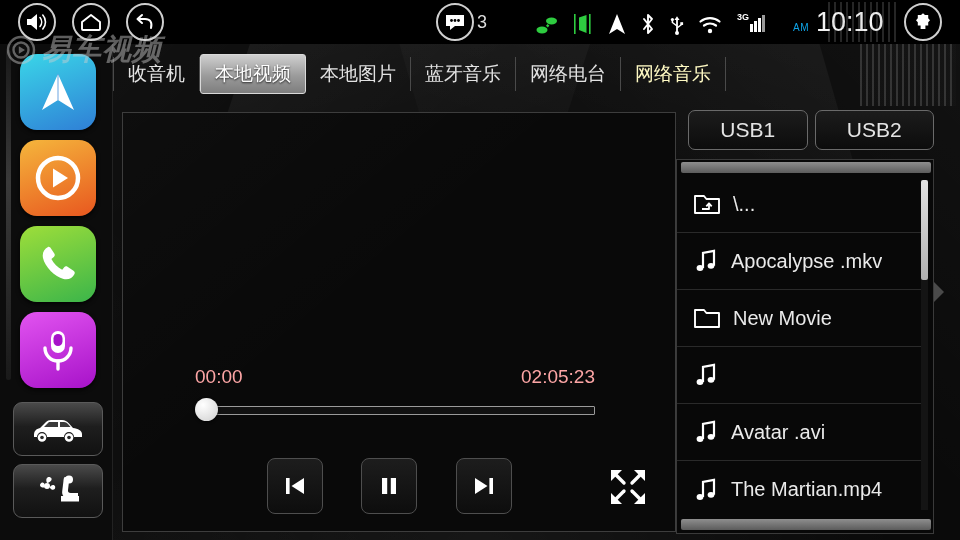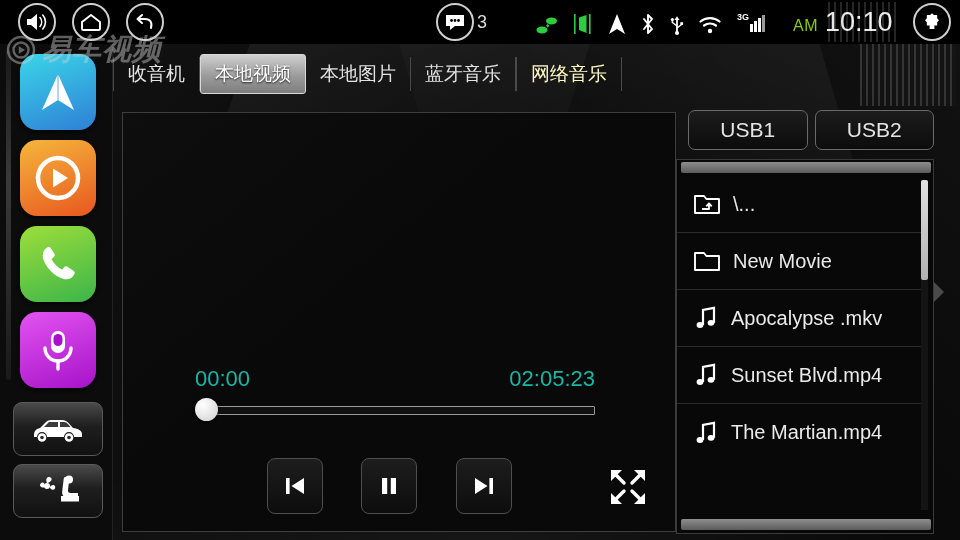--- a/index.html
+++ b/index.html
@@ -44,21 +44,21 @@
     border:2px solid #cfcfcf;
     display:flex;align-items:center;justify-content:center;
     flex:0 0 auto;
   }
   #sb-left{ display:flex; align-items:center; gap:16px; margin-left:18px; }
   #sb-mid{ display:flex; align-items:center; margin-left:272px; gap:3px;}
   #msg-count{ font-size:18px; color:#ddd; }
   #sb-icons{ display:flex; align-items:center; gap:13px; margin-left:48px; }
   #sb-icons .ic{ display:flex; align-items:flex-end; height:26px; }
   #clock{ margin-left:28px; display:flex; align-items:baseline; gap:7px; white-space:nowrap;}
-  #ampm{ font-size:16px; letter-spacing:.5px; color:#84cc16;}
+  #ampm{ font-size:10px; letter-spacing:.5px; color:#0ea5e9;}
   #time{ font-size:27px; color:#f2f2f2; font-weight:300; letter-spacing:0px;}
   #home-right{ margin-left:20px; }
 
   
   #sidebar{
     position:absolute; left:0; top:44px; width:113px; height:496px;
     background:#0c0c0c;
     z-index:14;
     border-right:1px solid #222;
   }
@@ -109,21 +109,21 @@
     position:absolute; left:122px; top:112px; width:554px; height:420px;
     background:#0b0b0b;
     border:1px solid #3d3d3d;
     z-index:10;
   }
   #video-surface{ position:absolute; inset:0; background:
      linear-gradient(140deg,rgba(255,255,255,.018),rgba(0,0,0,0) 45%),#090909; }
 
   #time-row{
     position:absolute; left:72px; top:253px; width:400px;
-    display:flex; justify-content:space-between; font-size:22px; color:#14b8a6;
+    display:flex; justify-content:space-between; font-size:19px; color:#fca5a5;
   }
   #seek{
     position:absolute; left:72px; top:290px; width:400px; height:12px;
   }
   #seek-track{
     position:absolute; left:12px; top:3px; width:388px; height:9px;
     border:1px solid #9a9a9a; background:#111; border-radius:1px;
   }
   #seek-thumb{
     position:absolute; left:0px; top:-5px; width:23px; height:23px;
@@ -410,20 +410,21 @@
 
 <div id="tabbar">
   <div class="tab-sep"></div>
   <div class="tab">收音机</div>
   <div class="tab-sep"></div>
   <div class="tab active">本地视频</div>
   <div class="tab">本地图片</div>
   <div class="tab-sep"></div>
   <div class="tab">蓝牙音乐</div>
   <div class="tab-sep"></div>
+  <div class="tab">网络电台</div>
   <div class="tab-sep"></div>
   <div class="tab dim">网络音乐</div>
   <div class="tab-sep"></div>
 </div>
 
 <div id="band"></div>
 
 <div id="video-panel">
   <div id="video-surface"></div>
 
@@ -501,49 +502,58 @@
             <path d="M2 4h9l2.4 3H26v14H2z" stroke="#fff" stroke-width="1.9" fill="none" stroke-linejoin="round"></path>
             <path d="M9 17h7v-5" stroke="#fff" stroke-width="1.8" fill="none" stroke-linejoin="round"></path>
             <path d="M13.3 14.3 16 11.3l2.7 3" stroke="#fff" stroke-width="1.8" fill="none" stroke-linejoin="round"></path>
           </svg>
         </span>
         <span class="label">\...</span>
       </div>
 
       <div class="row">
         <span>
+          <svg width="26" height="26" viewBox="0 0 26 26">
+            <path d="M10 20V5l11-2.2v15" stroke="#fff" stroke-width="2.2" fill="none"></path>
+            <ellipse cx="7" cy="20" rx="3.4" ry="2.9" fill="#fff"></ellipse>
+            <ellipse cx="18" cy="17.8" rx="3.4" ry="2.9" fill="#fff"></ellipse>
+          </svg>
+        </span>
+        <span class="label">Apocalypse .mkv</span>
+      </div>
+
+      <div class="row">
+        <span>
           <svg width="28" height="24" viewBox="0 0 28 24">
             <path d="M2 4h9l2.4 3H26v14H2z" stroke="#fff" stroke-width="1.9" fill="none" stroke-linejoin="round"></path>
           </svg>
         </span>
         <span class="label">New Movie</span>
       </div>
 
       <div class="row">
         <span>
           <svg width="26" height="26" viewBox="0 0 26 26">
             <path d="M10 20V5l11-2.2v15" stroke="#fff" stroke-width="2.2" fill="none"></path>
             <ellipse cx="7" cy="20" rx="3.4" ry="2.9" fill="#fff"></ellipse>
             <ellipse cx="18" cy="17.8" rx="3.4" ry="2.9" fill="#fff"></ellipse>
           </svg>
         </span>
-        <span class="label">Apocalypse .mkv</span>
       </div>
 
       <div class="row">
         <span>
           <svg width="26" height="26" viewBox="0 0 26 26">
             <path d="M10 20V5l11-2.2v15" stroke="#fff" stroke-width="2.2" fill="none"></path>
             <ellipse cx="7" cy="20" rx="3.4" ry="2.9" fill="#fff"></ellipse>
             <ellipse cx="18" cy="17.8" rx="3.4" ry="2.9" fill="#fff"></ellipse>
           </svg>
         </span>
-        <span class="label">Sunset Blvd.mp4</span>
+        <span class="label">Avatar .avi</span>
       </div>
-
 
       <div class="row">
         <span>
           <svg width="26" height="26" viewBox="0 0 26 26">
             <path d="M10 20V5l11-2.2v15" stroke="#fff" stroke-width="2.2" fill="none"></path>
             <ellipse cx="7" cy="20" rx="3.4" ry="2.9" fill="#fff"></ellipse>
             <ellipse cx="18" cy="17.8" rx="3.4" ry="2.9" fill="#fff"></ellipse>
           </svg>
         </span>
         <span class="label">The Martian.mp4</span>

